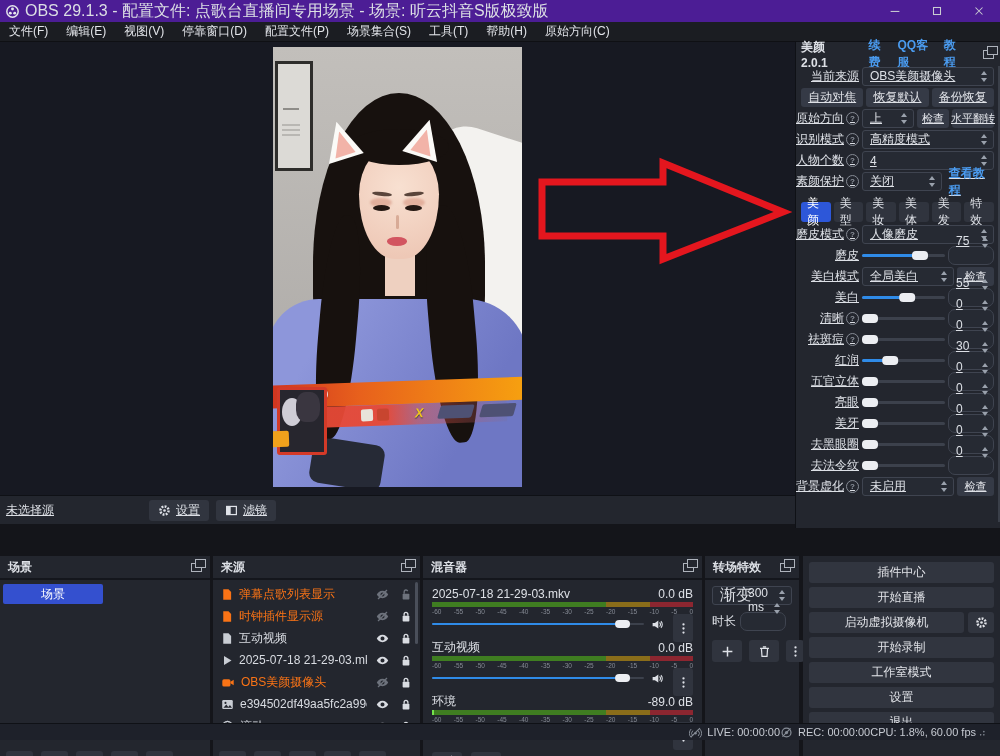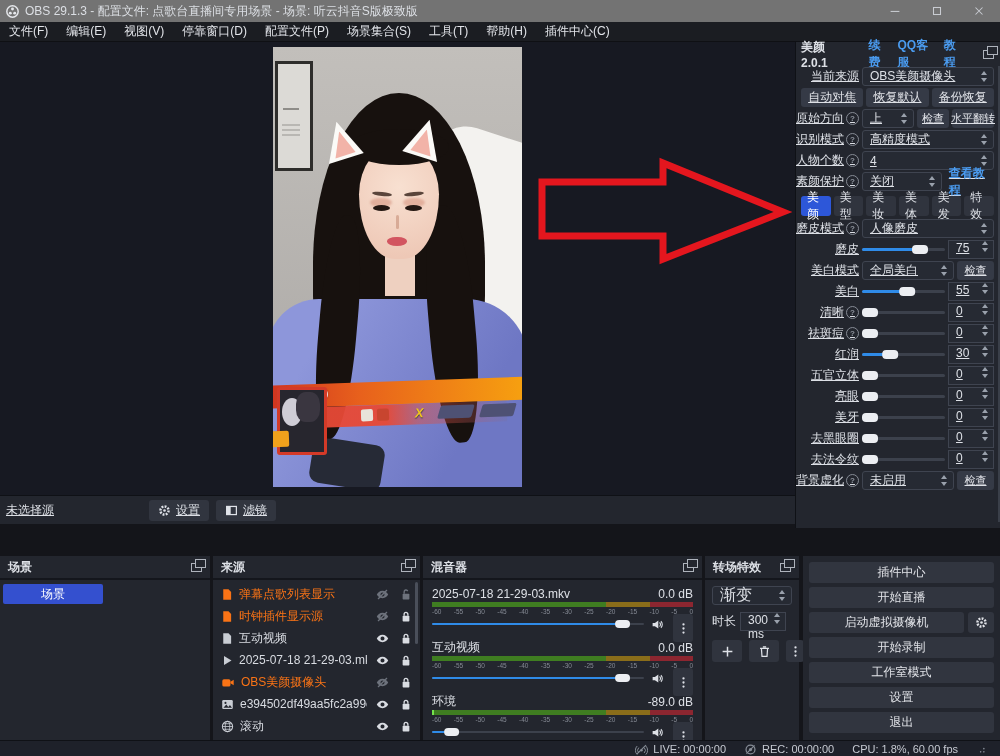--- a/index.html
+++ b/index.html
@@ -1,22 +1,22 @@
 <!DOCTYPE html>
 <html><head>
 <meta charset="utf-8">
 <style>
   html,body{margin:0;padding:0;background:#14151a;}
   #app{position:relative;width:1000px;height:756px;background:#14151a;overflow:hidden;
        font-family:"Liberation Sans","DejaVu Sans",sans-serif;color:#dde0e6;
        -webkit-font-smoothing:antialiased;}
   .icon svg{display:block;}
   
-  .titlebar{position:absolute;left:0;top:0;width:100%;height:22px;background:#737373;
-            display:flex;align-items:center;padding:0 0 0 6px;gap:6px;font-size:12px;color:#dcdfe4;box-sizing:border-box;}
+  .titlebar{position:absolute;left:0;top:0;width:100%;height:22px;background:#4c1d95;
+            display:flex;align-items:center;padding:0 0 0 6px;gap:6px;font-size:16px;color:#dcdfe4;box-sizing:border-box;}
   .winbtns{margin-left:auto;display:flex;}
   .wb{width:42px;height:22px;display:flex;align-items:center;justify-content:center;color:#c9ccd2;}
   .menubar{position:absolute;left:0;top:22px;width:100%;height:20px;background:#1b1d22;
            display:flex;align-items:center;font-size:12px;color:#e2e4e9;border-bottom:1px solid #0f1014;box-sizing:border-box;}
   .menu-item{padding:0 9px;}
   
   .preview{position:absolute;left:0;top:42px;width:795px;height:453px;background:#171922;overflow:hidden;}
   .video{position:absolute;left:273px;top:5px;width:249px;height:440px;overflow:hidden;
          background:linear-gradient(#c2bfbb,#a9a6a3);}
   .video *{position:absolute;}
@@ -86,29 +86,29 @@
          align-items:center;padding:0 3px 0 7px;box-sizing:border-box;}
   .combo .val{flex:1;overflow:hidden;white-space:nowrap;}
   .grow{flex:1;min-width:0;}
   .spins{display:flex;flex-direction:column;align-items:center;gap:3px;padding:0 3px;margin-left:2px;}
   .spins i{display:block;width:0;height:0;border-left:3.5px solid transparent;border-right:3.5px solid transparent;}
   .spins .up{border-bottom:4px solid #9aa1ac;}
   .spins .dn{border-top:4px solid #9aa1ac;}
   .btn{height:19px;background:#353a46;border-radius:3px;display:flex;align-items:center;justify-content:center;
        font-size:11px;padding:0 5px;white-space:nowrap;color:#e2e4e9;}
   .btns3 .btn{flex:1;font-size:12px;}
-  .b-tabs{display:flex;gap:3px;margin-top:6px;height:20px;}
+  .b-tabs{display:flex;gap:3px;margin-top:12px;height:20px;}
   .tab{background:#30343e;border-radius:3px;padding:0 6px;display:flex;align-items:center;font-size:12px;}
   .tab.active{background:#2d57d9;color:#fff;}
   .sl-track{flex:1;position:relative;height:19px;min-width:0;}
   .sl-line{position:absolute;left:0;right:0;top:8px;height:3px;background:#3c414c;border-radius:2px;}
   .sl-fill{position:absolute;left:0;top:8px;height:3px;background:#2f8be8;border-radius:2px;}
   .sl-handle{position:absolute;top:5px;width:16px;height:9px;background:#eceef2;border-radius:4px;}
-  .spinbox{width:46px;flex:none;height:19px;background:#262a33;border:1px solid #3f4450;border-radius:0;
-           display:flex;align-items:flex-start;padding:0 2px 4px 7px;box-sizing:border-box;}
+  .spinbox{width:46px;flex:none;height:19px;background:#262a33;border:1px solid #3f4450;border-radius:7px;
+           display:flex;align-items:flex-end;padding:0 2px 16px 7px;box-sizing:border-box;}
   .spinbox .val{flex:1;}
   
   .dock{position:absolute;top:556px;height:220px;background:#23262e;box-sizing:border-box;}
   #dock-scenes{left:0;width:210px;}
   #dock-sources{left:213px;width:207px;}
   #dock-mixer{left:423px;width:279px;}
   #dock-transitions{left:705px;width:94px;}
   #dock-controls{left:803px;width:197px;}
   .dock-h{height:22px;display:flex;align-items:center;padding:0 8px;font-weight:bold;font-size:12px;
           border-bottom:2px solid #14161c;}
@@ -151,22 +151,22 @@
   .tr-tools .tb{width:30px;height:22px;}
   .tr-tools .narrow{width:18px;}
   
   .ctl-body{padding:6px 6px;}
   .ctl-btn{height:21px;margin-bottom:4px;background:#31353f;border-radius:3px;display:flex;align-items:center;
            justify-content:center;font-size:12px;color:#e2e4e9;}
   .ctl-row{display:flex;gap:4px;margin-bottom:4px;}
   .ctl-row .ctl-btn{flex:1;margin-bottom:0;}
   .ctl-row .gear{width:26px;flex:none;}
   
-  .statusbar{position:absolute;left:0;top:740px;width:100%;height:17px;background:#1e212a;border-top:1px solid #0f1116;
-             display:flex;align-items:center;justify-content:flex-end;gap:18px;padding:0 14px 0 0;
+  .statusbar{position:absolute;left:0;top:723px;width:100%;height:17px;background:#1e212a;border-top:1px solid #0f1116;
+             display:flex;align-items:center;justify-content:flex-end;padding:0 14px 0 0;
              font-size:11px;color:#c6cad2;box-sizing:border-box;}
   .sb-item{display:flex;align-items:center;gap:5px;}
   .dimic{color:#878d97;}
 </style>
 </head>
 <body>
 
 <div id="app">
 
   <div class="titlebar">
@@ -200,21 +200,21 @@
 
   <div class="menubar" id="menubar">
       <span class="menu-item">文件(F)</span>
       <span class="menu-item">编辑(E)</span>
       <span class="menu-item">视图(V)</span>
       <span class="menu-item">停靠窗口(D)</span>
       <span class="menu-item">配置文件(P)</span>
       <span class="menu-item">场景集合(S)</span>
       <span class="menu-item">工具(T)</span>
       <span class="menu-item">帮助(H)</span>
-      <span class="menu-item">插件中心(C)</span>
+      <span class="menu-item">原始方向(C)</span>
     </div>
 
   <div class="preview">
     <div class="video">
       <div class="v-frame">
           <i></i>
           <b></b>
         </div>
       <div class="v-couch"></div>
       <div class="v-chair-r"></div>

